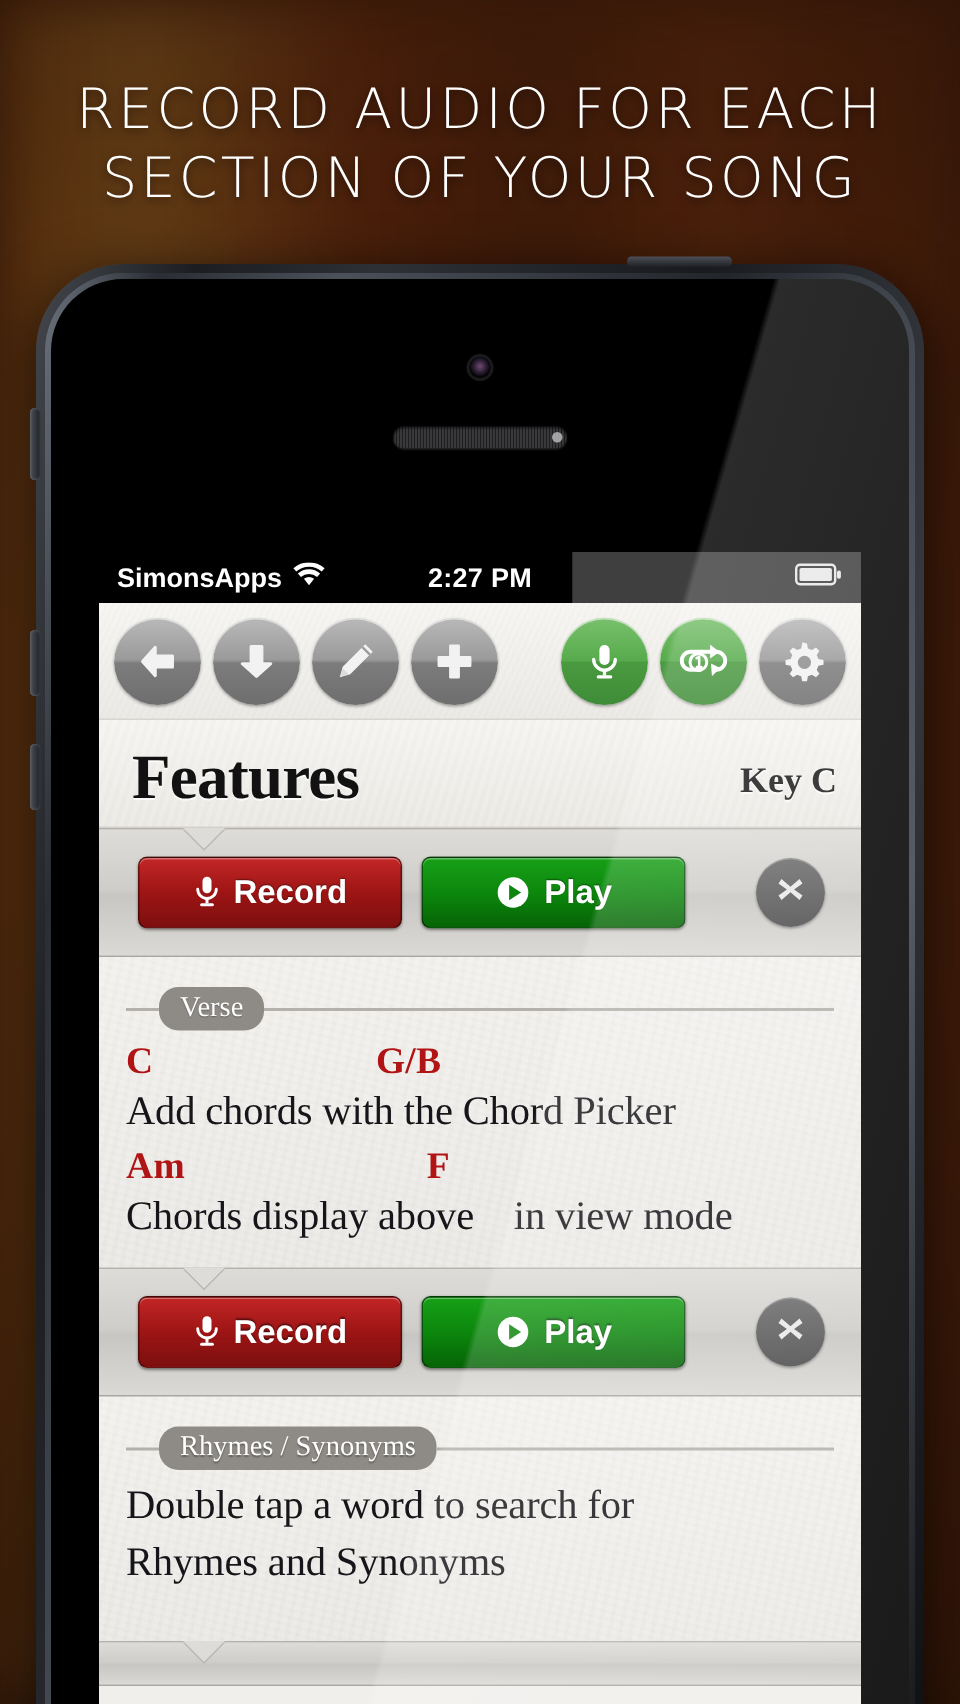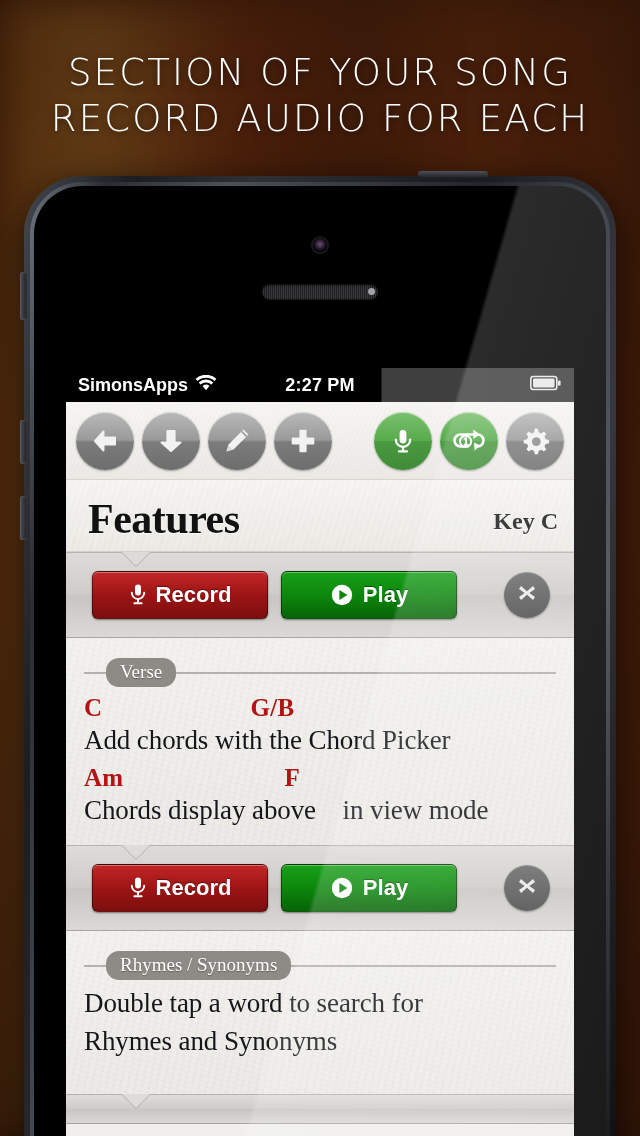--- a/index.html
+++ b/index.html
@@ -224,22 +224,22 @@
 </head>
 <body>
 
 <div id="bg">
   <div class="base"></div>
   <div class="band"></div>
   <div class="vig"></div>
 </div>
 
 <div id="headline">
+  <span class="hl">RECORD AUDIO FOR EACH</span>
   <span class="hl">SECTION OF YOUR SONG</span>
-  <span class="hl">RECORD AUDIO FOR EACH</span>
 </div>
 
 <div id="phone">
   <div class="rim"></div>
   <div class="face"></div>
   <div class="camera"></div>
   <div class="speaker"></div>
   <div class="btn-side mute"></div>
   <div class="btn-side vol-up"></div>
   <div class="btn-side vol-dn"></div>

